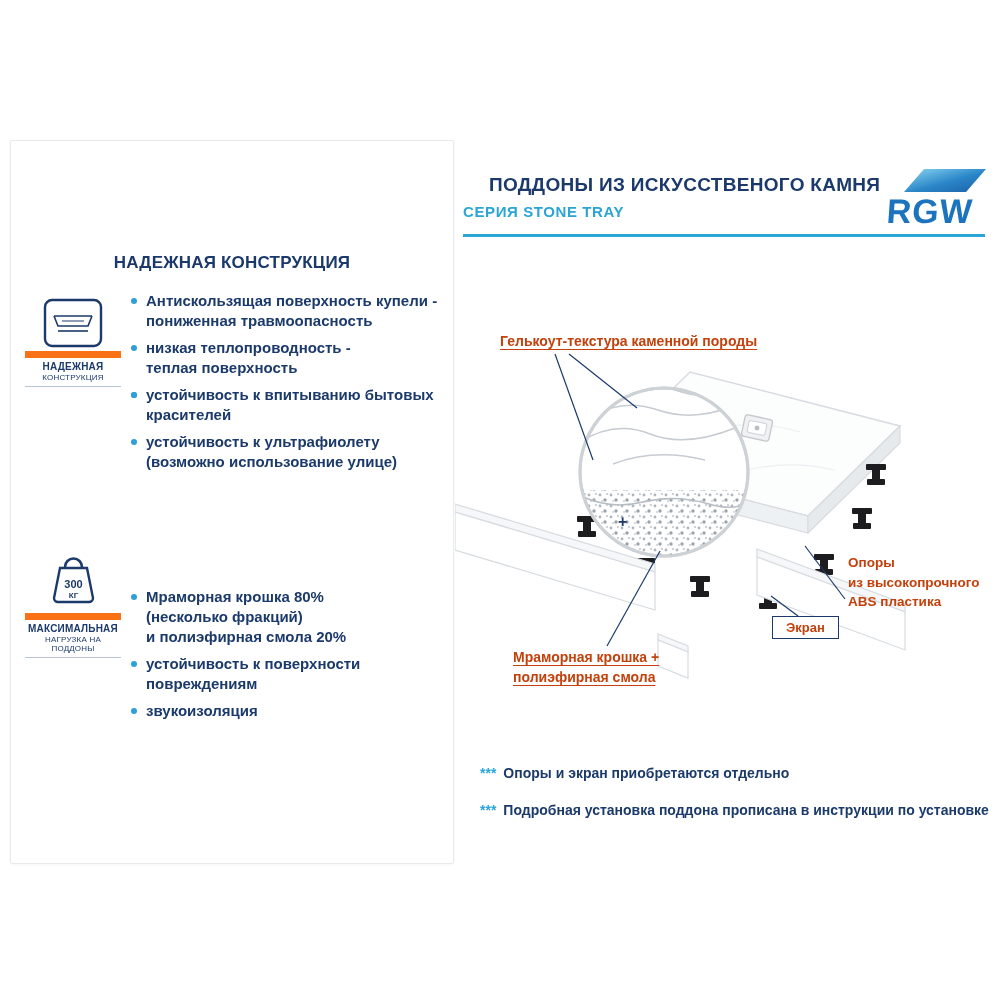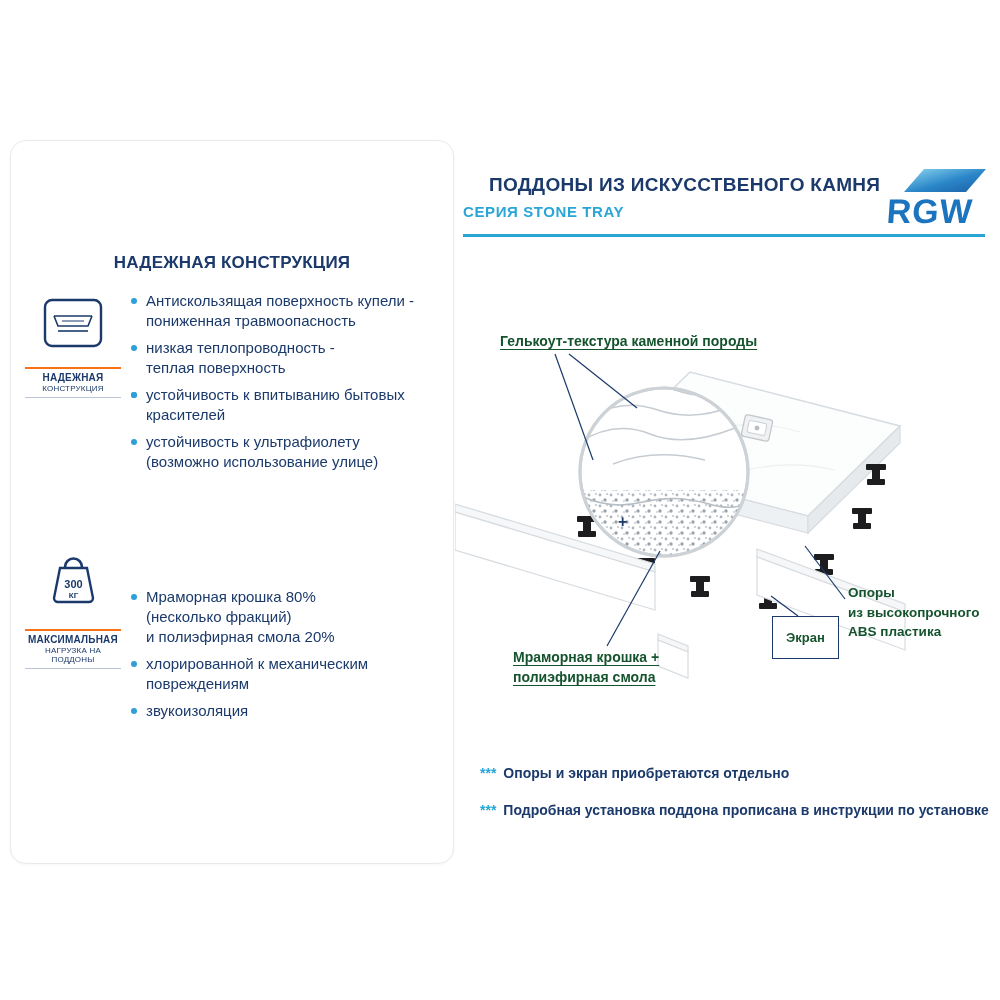--- a/index.html
+++ b/index.html
@@ -7,42 +7,42 @@
     width:1000px;height:1000px;background:#ffffff;position:relative;
     font-family:"Liberation Sans",sans-serif;color:#1b3a6b;overflow:hidden;
   }
   
   .hdr-title{position:absolute;left:463px;top:174px;font-size:19px;font-weight:bold;letter-spacing:.3px;color:#1b3a6b;margin-left:26px;}
   .hdr-series{position:absolute;left:463px;top:203px;font-size:15px;font-weight:bold;letter-spacing:.6px;color:#2aa5d6;}
   .hdr-rule{position:absolute;left:463px;top:234px;width:522px;height:3px;background:#2aa5d6;}
   .logo{position:absolute;left:888px;top:166px;width:104px;height:62px;}
   
   .left-card{position:absolute;left:10px;top:140px;width:442px;height:722px;background:#fff;
-    border:1px solid #e8eaec;border-radius:16px;box-shadow:0 1px 3px rgba(0,0,0,.04);}
+    border:1px solid #e8eaec;border-radius:2px;box-shadow:0 1px 3px rgba(0,0,0,.04);}
   .card-title{position:absolute;left:0;right:0;top:112px;text-align:center;font-size:17px;font-weight:bold;letter-spacing:.2px;}
   .badge{position:absolute;left:14px;width:96px;text-align:center;}
   .badge svg{display:block;margin:0 auto;}
-  .badge-label{border-top:2px solid #f97316;border-bottom:1px solid #b9c4d4;padding:3px 0 4px;margin-top:18px;}
+  .badge-label{border-top:7px solid #f97316;border-bottom:1px solid #b9c4d4;padding:3px 0 4px;margin-top:2px;}
   .badge-l1{font-size:10px;font-weight:bold;letter-spacing:.2px;}
   .badge-l2{font-size:8px;letter-spacing:.2px;margin-top:1px;}
   .badge1{top:156px;}
   .badge2{top:412px;}
   ul.features{position:absolute;left:118px;width:322px;margin:0;padding:0;list-style:none;}
   .list1{top:150px;}
   .list2{top:446px;}
   ul.features li{position:relative;padding-left:17px;margin-bottom:7px;font-size:15px;line-height:1.33;}
   ul.features .dot{position:absolute;left:2px;top:7px;width:6px;height:6px;border-radius:50%;background:#2f9fd8;}
-  ul.features .txt{white-space:pre-line;}
+  ul.features .txt{white-space:pre-line;font-weight:bold;}
   
   .diagram-svg{position:absolute;left:455px;top:250px;}
-  .dlabel{position:absolute;font-weight:bold;color:#14532d;}
+  .dlabel{position:absolute;font-weight:bold;color:#c2410c;}
   .lbl-gelcoat{left:500px;top:333px;font-size:14px;text-decoration:underline;text-underline-offset:3px;}
   .lbl-marble{left:513px;top:648px;font-size:14px;line-height:1.4;white-space:pre-line;text-decoration:underline;text-underline-offset:3px;}
-  .lbl-supports{left:848px;top:583px;font-size:13.5px;line-height:1.45;white-space:pre-line;}
-  .lbl-screen{left:772px;top:616px;font-size:13px;border:1.5px solid #1b3a6b;padding:13px 13px;background:#fff;}
+  .lbl-supports{left:848px;top:553px;font-size:13.5px;line-height:1.45;white-space:pre-line;}
+  .lbl-screen{left:772px;top:616px;font-size:13px;border:1.5px solid #1b3a6b;padding:3px 13px;background:#fff;}
   
   .footnote{position:absolute;left:480px;font-size:14px;font-weight:600;color:#1b3a6b;}
   .footnote .marker{color:#2aa5d6;font-weight:bold;margin-right:7px;}
   .fn1{top:765px;}
   .fn2{top:802px;}
 </style>
 </head>
 <body>
 
 <div class="hdr-title">ПОДДОНЫ ИЗ ИСКУССТВЕНОГО КАМНЯ</div>
@@ -102,21 +102,21 @@
     <div class="badge-label">
       <div class="badge-l1">МАКСИМАЛЬНАЯ</div>
       <div class="badge-l2">НАГРУЗКА НА ПОДДОНЫ</div>
     </div>
   </div>
 
   <ul class="features list2">
     <li><span class="dot"></span><span class="txt">Мраморная крошка 80%
 (несколько фракций)
  и полиэфирная смола 20%</span></li>
-    <li><span class="dot"></span><span class="txt">хлорированной к механическим
+    <li><span class="dot"></span><span class="txt">устойчивость к поверхности
 повреждениям</span></li>
     <li><span class="dot"></span><span class="txt">звукоизоляция</span></li>
   </ul>
 </div>
 
 <svg class="diagram-svg" width="545" height="510" viewBox="0 0 545 510">
   <defs>
     <pattern id="speckle" width="11" height="11" patternUnits="userSpaceOnUse">
       <circle cx="2" cy="3" r="1.4" fill="#aeb5bc"></circle>
       <circle cx="7" cy="8" r="1.7" fill="#9aa2aa"></circle>

